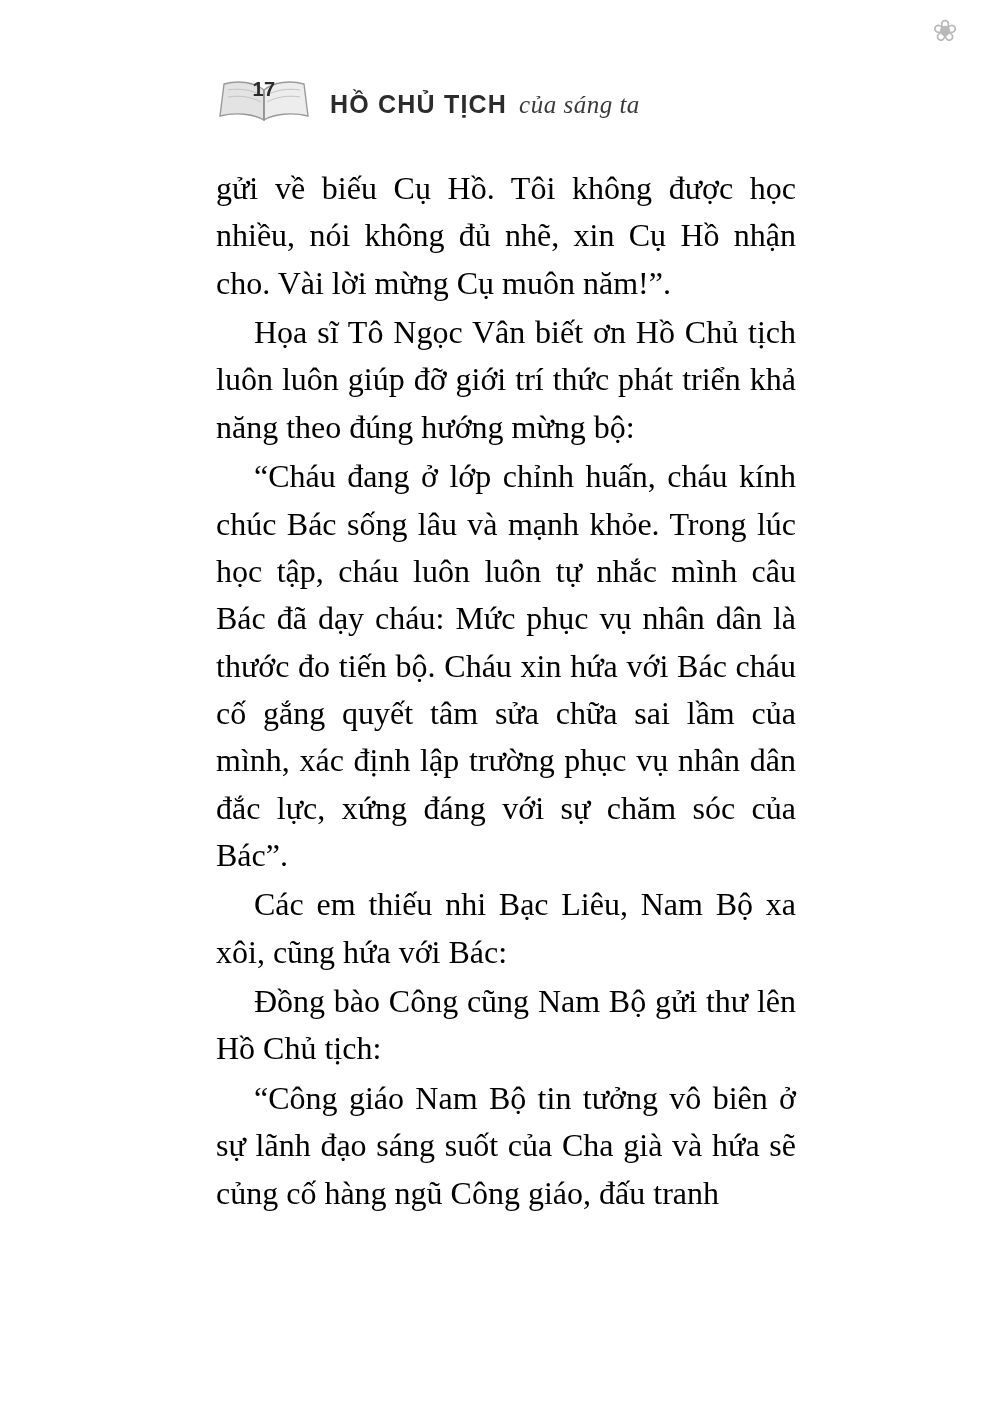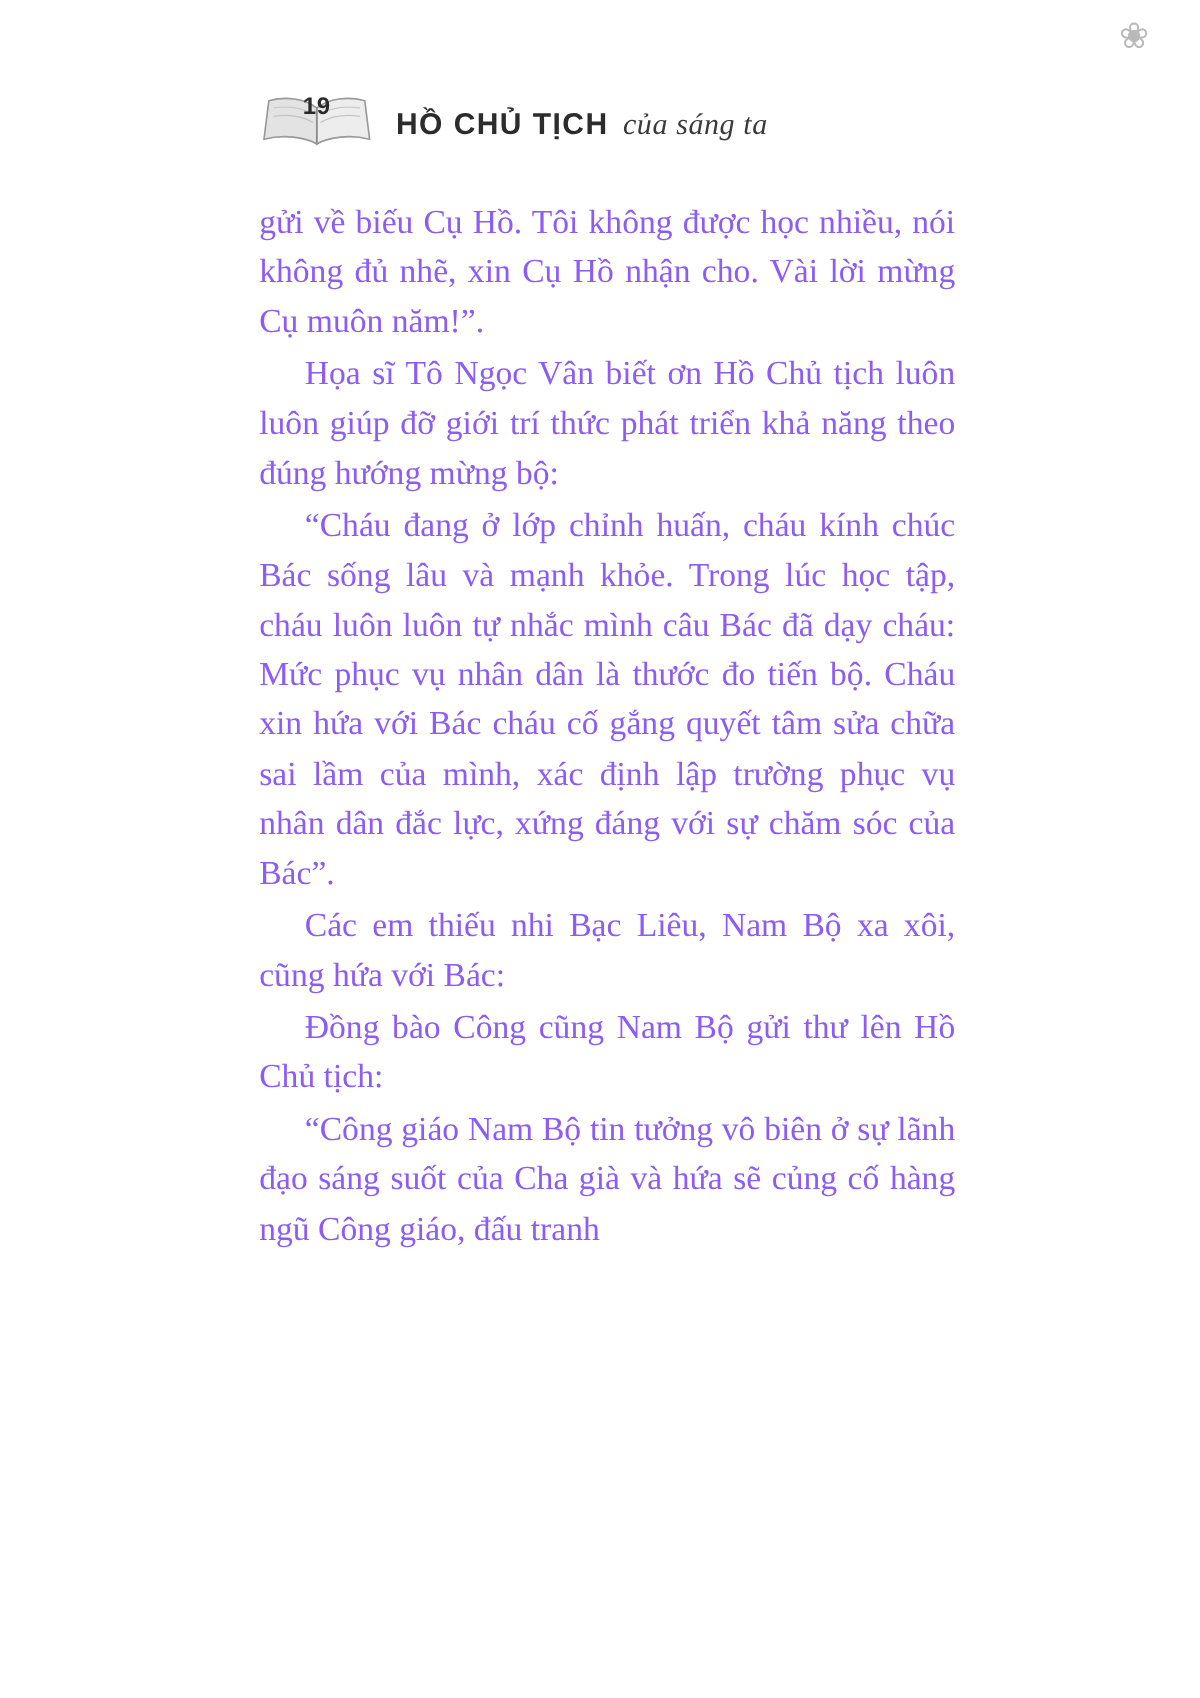--- a/index.html
+++ b/index.html
@@ -90,25 +90,25 @@
 
   
   .page-body {
     position: absolute;
     top: 165px;
     left: 216px;
     width: 580px;
   }
   .para {
     margin: 0 0 2px 0;
-    font-size: 28px;
+    font-size: 32px;
     line-height: 1.48;
     text-align: justify;
     text-justify: inter-word;
-    color: #8b5cf6;
+    color: #000000;
     -webkit-hyphens: none;
     hyphens: none;
   }
   .para.indent {
     text-indent: 38px;
   }
 </style>
 </head>
 <body>
 
@@ -119,21 +119,21 @@
     <div class="book-emblem">
       <svg width="96" height="48" viewBox="0 0 96 48" xmlns="http://www.w3.org/2000/svg">
         <path d="M48 14 C38 6, 22 4, 8 8 L4 40 C20 36, 38 38, 48 44 Z" fill="#e3e3e3" stroke="#9a9a9a" stroke-width="1.4"></path>
         <path d="M48 14 C58 6, 74 4, 88 8 L92 40 C76 36, 58 38, 48 44 Z" fill="#ededed" stroke="#9a9a9a" stroke-width="1.4"></path>
         <path d="M48 14 L48 44" stroke="#8f8f8f" stroke-width="1.4" fill="none"></path>
         <path d="M12 14 C24 12, 36 14, 45 19" stroke="#c3c3c3" stroke-width="1" fill="none"></path>
         <path d="M12 21 C24 19, 36 21, 45 26" stroke="#c3c3c3" stroke-width="1" fill="none"></path>
         <path d="M84 14 C72 12, 60 14, 51 19" stroke="#c3c3c3" stroke-width="1" fill="none"></path>
         <path d="M84 21 C72 19, 60 21, 51 26" stroke="#c3c3c3" stroke-width="1" fill="none"></path>
       </svg>
-      <div class="page-number">19</div>
+      <div class="page-number">17</div>
     </div>
     <div class="header-title-wrap">
       <span class="header-title-main">HỒ CHỦ TỊCH</span>
       <span class="header-title-sub">của sáng ta</span>
     </div>
   </div>
 </div>
 
 <div class="page-body">
   <p class="para">gửi về biếu Cụ Hồ. Tôi không được học nhiều, nói không đủ nhẽ, xin Cụ Hồ nhận cho. Vài lời mừng Cụ muôn năm!”.</p>

